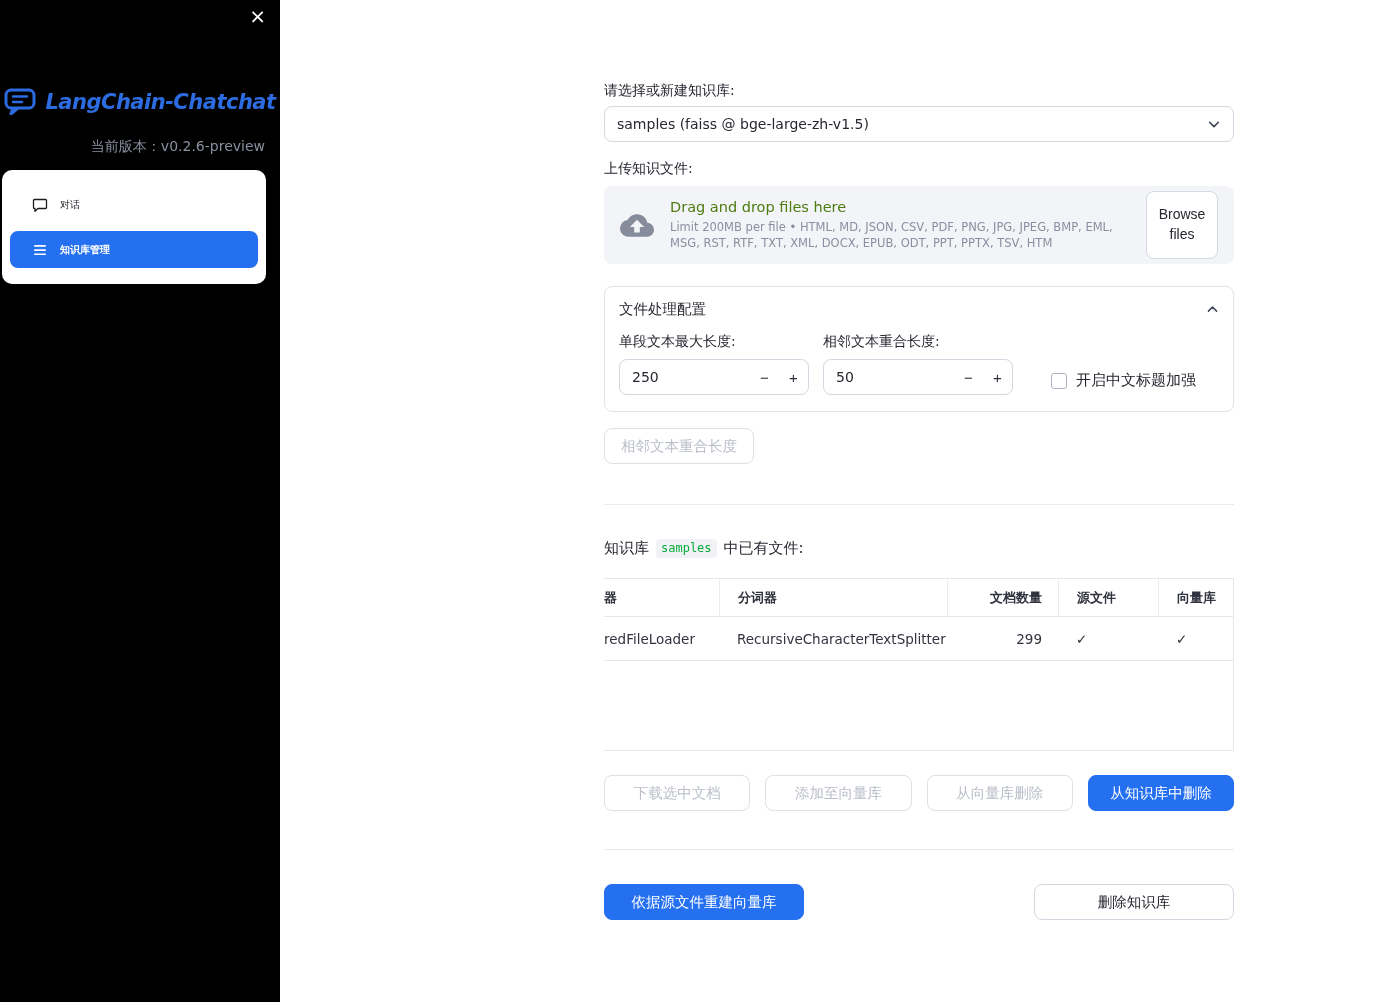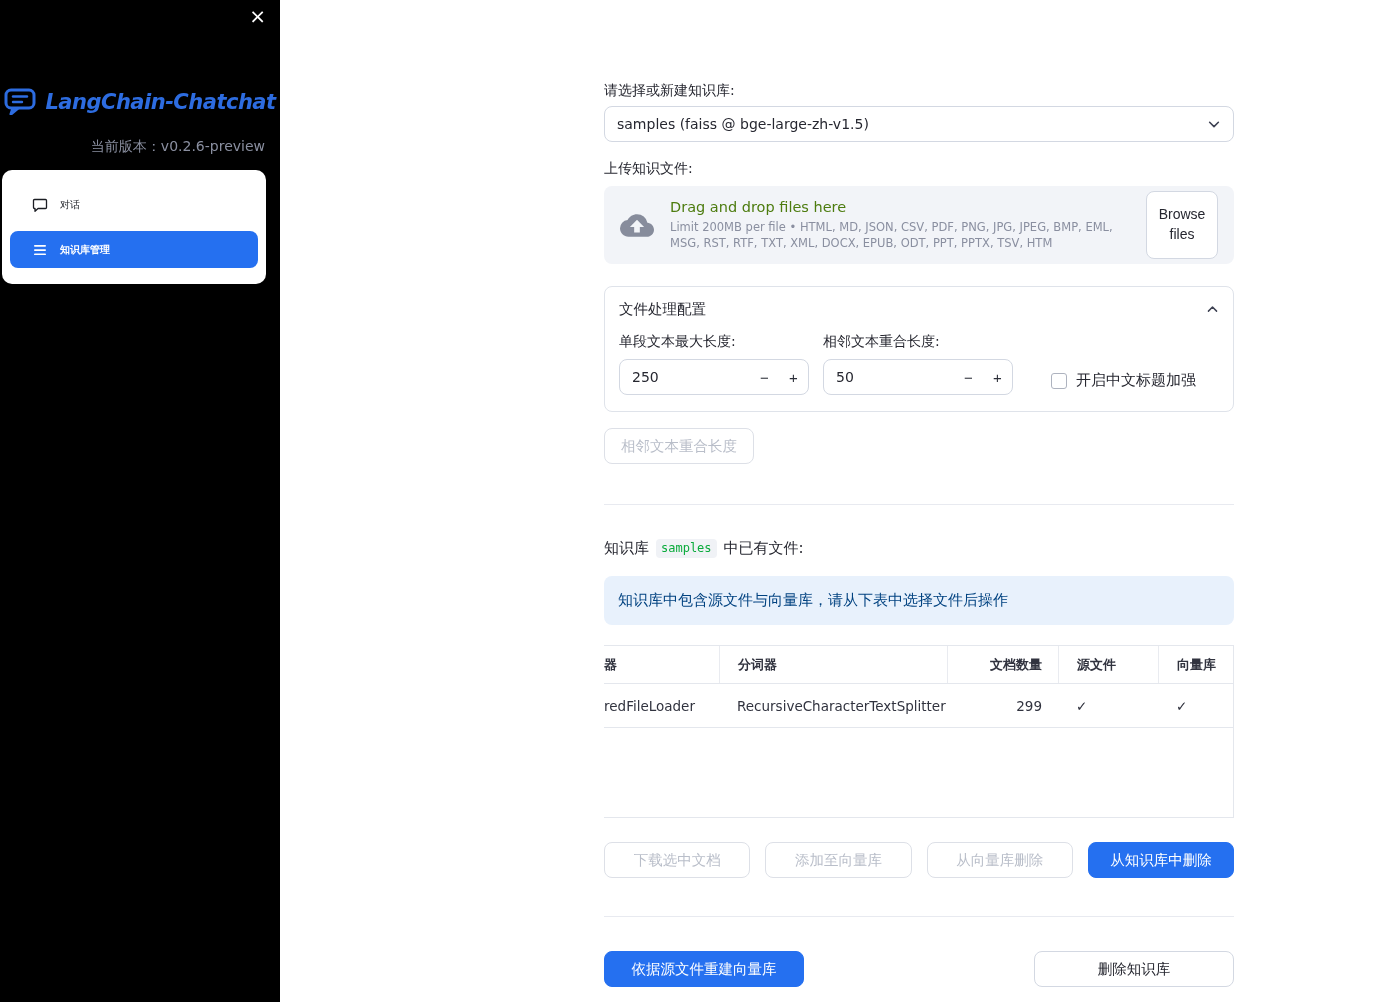--- a/index.html
+++ b/index.html
@@ -275,21 +275,20 @@
   </div>
 
   <hr class="divider">
 
   <div class="files-line">
     <span>知识库</span>
     <span class="code-chip">samples</span>
     <span>中已有文件:</span>
   </div>
 
-  <div class="info-box">知识库中包含源文件与向量库，请从下表中选择文件后操作</div>
 
   <div class="dataframe">
     <div class="tbl-row tbl-head">
       <div class="cell clip">器</div>
       <div class="cell">分词器</div>
       <div class="cell num">文档数量</div>
       <div class="cell">源文件</div>
       <div class="cell">向量库</div>
     </div>
     <div class="tbl-row tbl-data">

